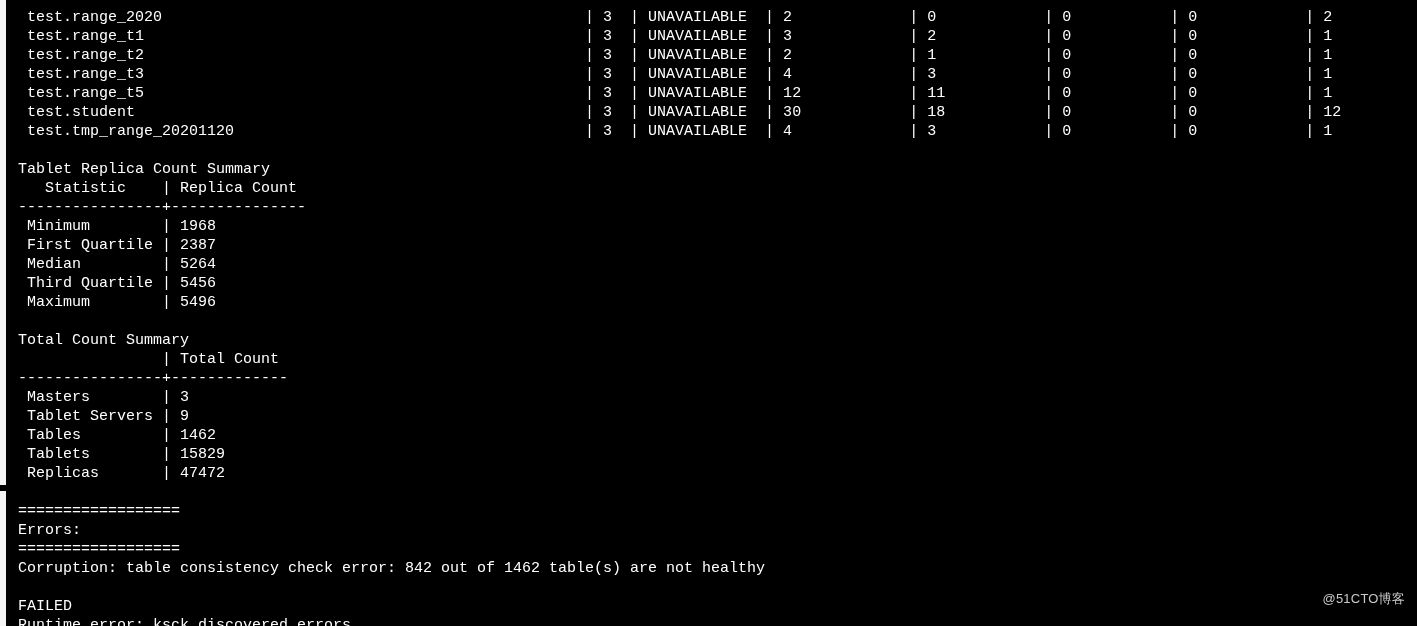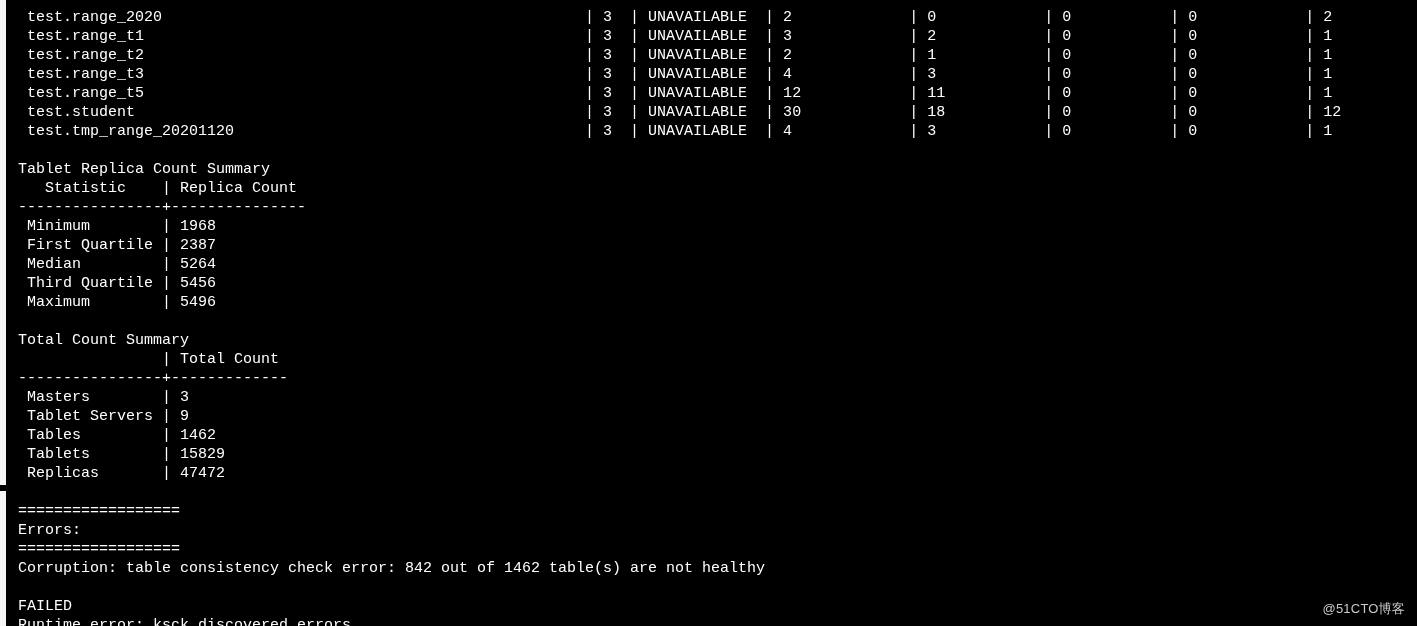--- a/index.html
+++ b/index.html
@@ -14,21 +14,21 @@
     height: 626px;
     overflow: hidden;
   }
   .terminal {
     white-space: pre;
     padding: 8px 0 0 18px;
   }
   .watermark {
     position: absolute;
     right: 12px;
-    bottom: 8px;
+    bottom: 18px;
     color: #c9c9c9;
     font-family: Arial, sans-serif;
     font-size: 13px;
     letter-spacing: 0.2px;
   }
   .left-strip {
     position: absolute;
     left: 0;
     top: 0;
     width: 6px;

